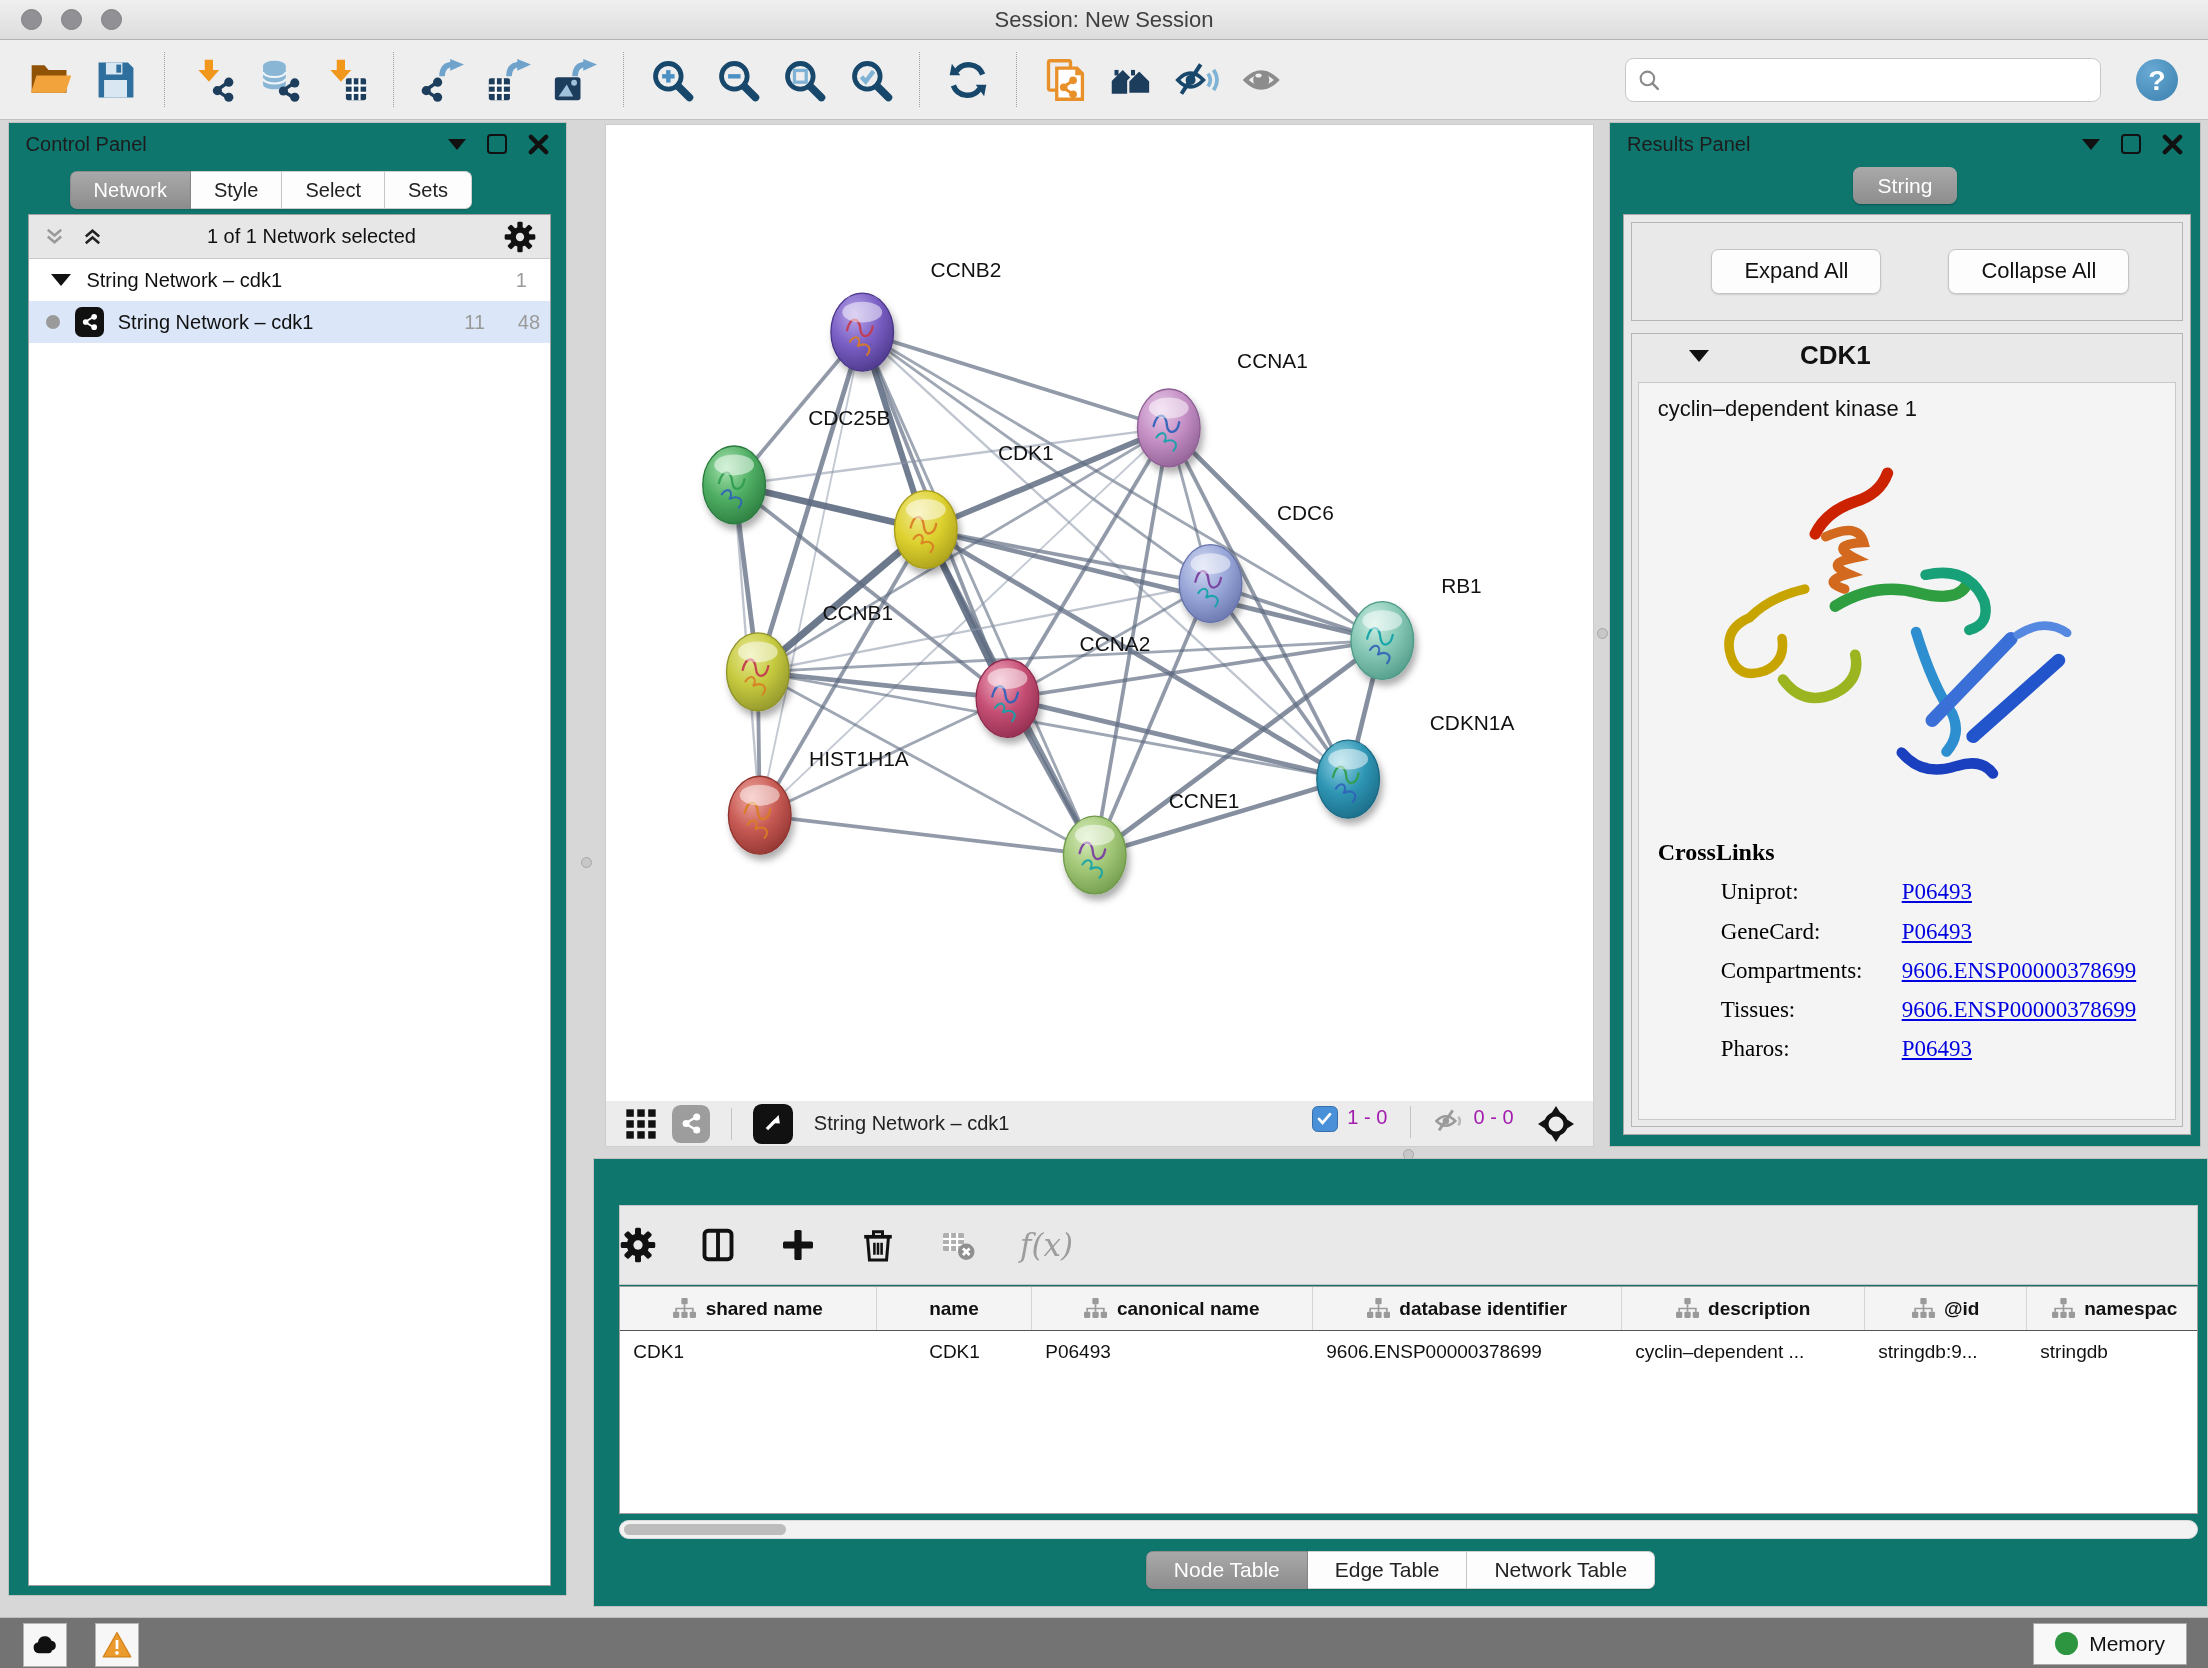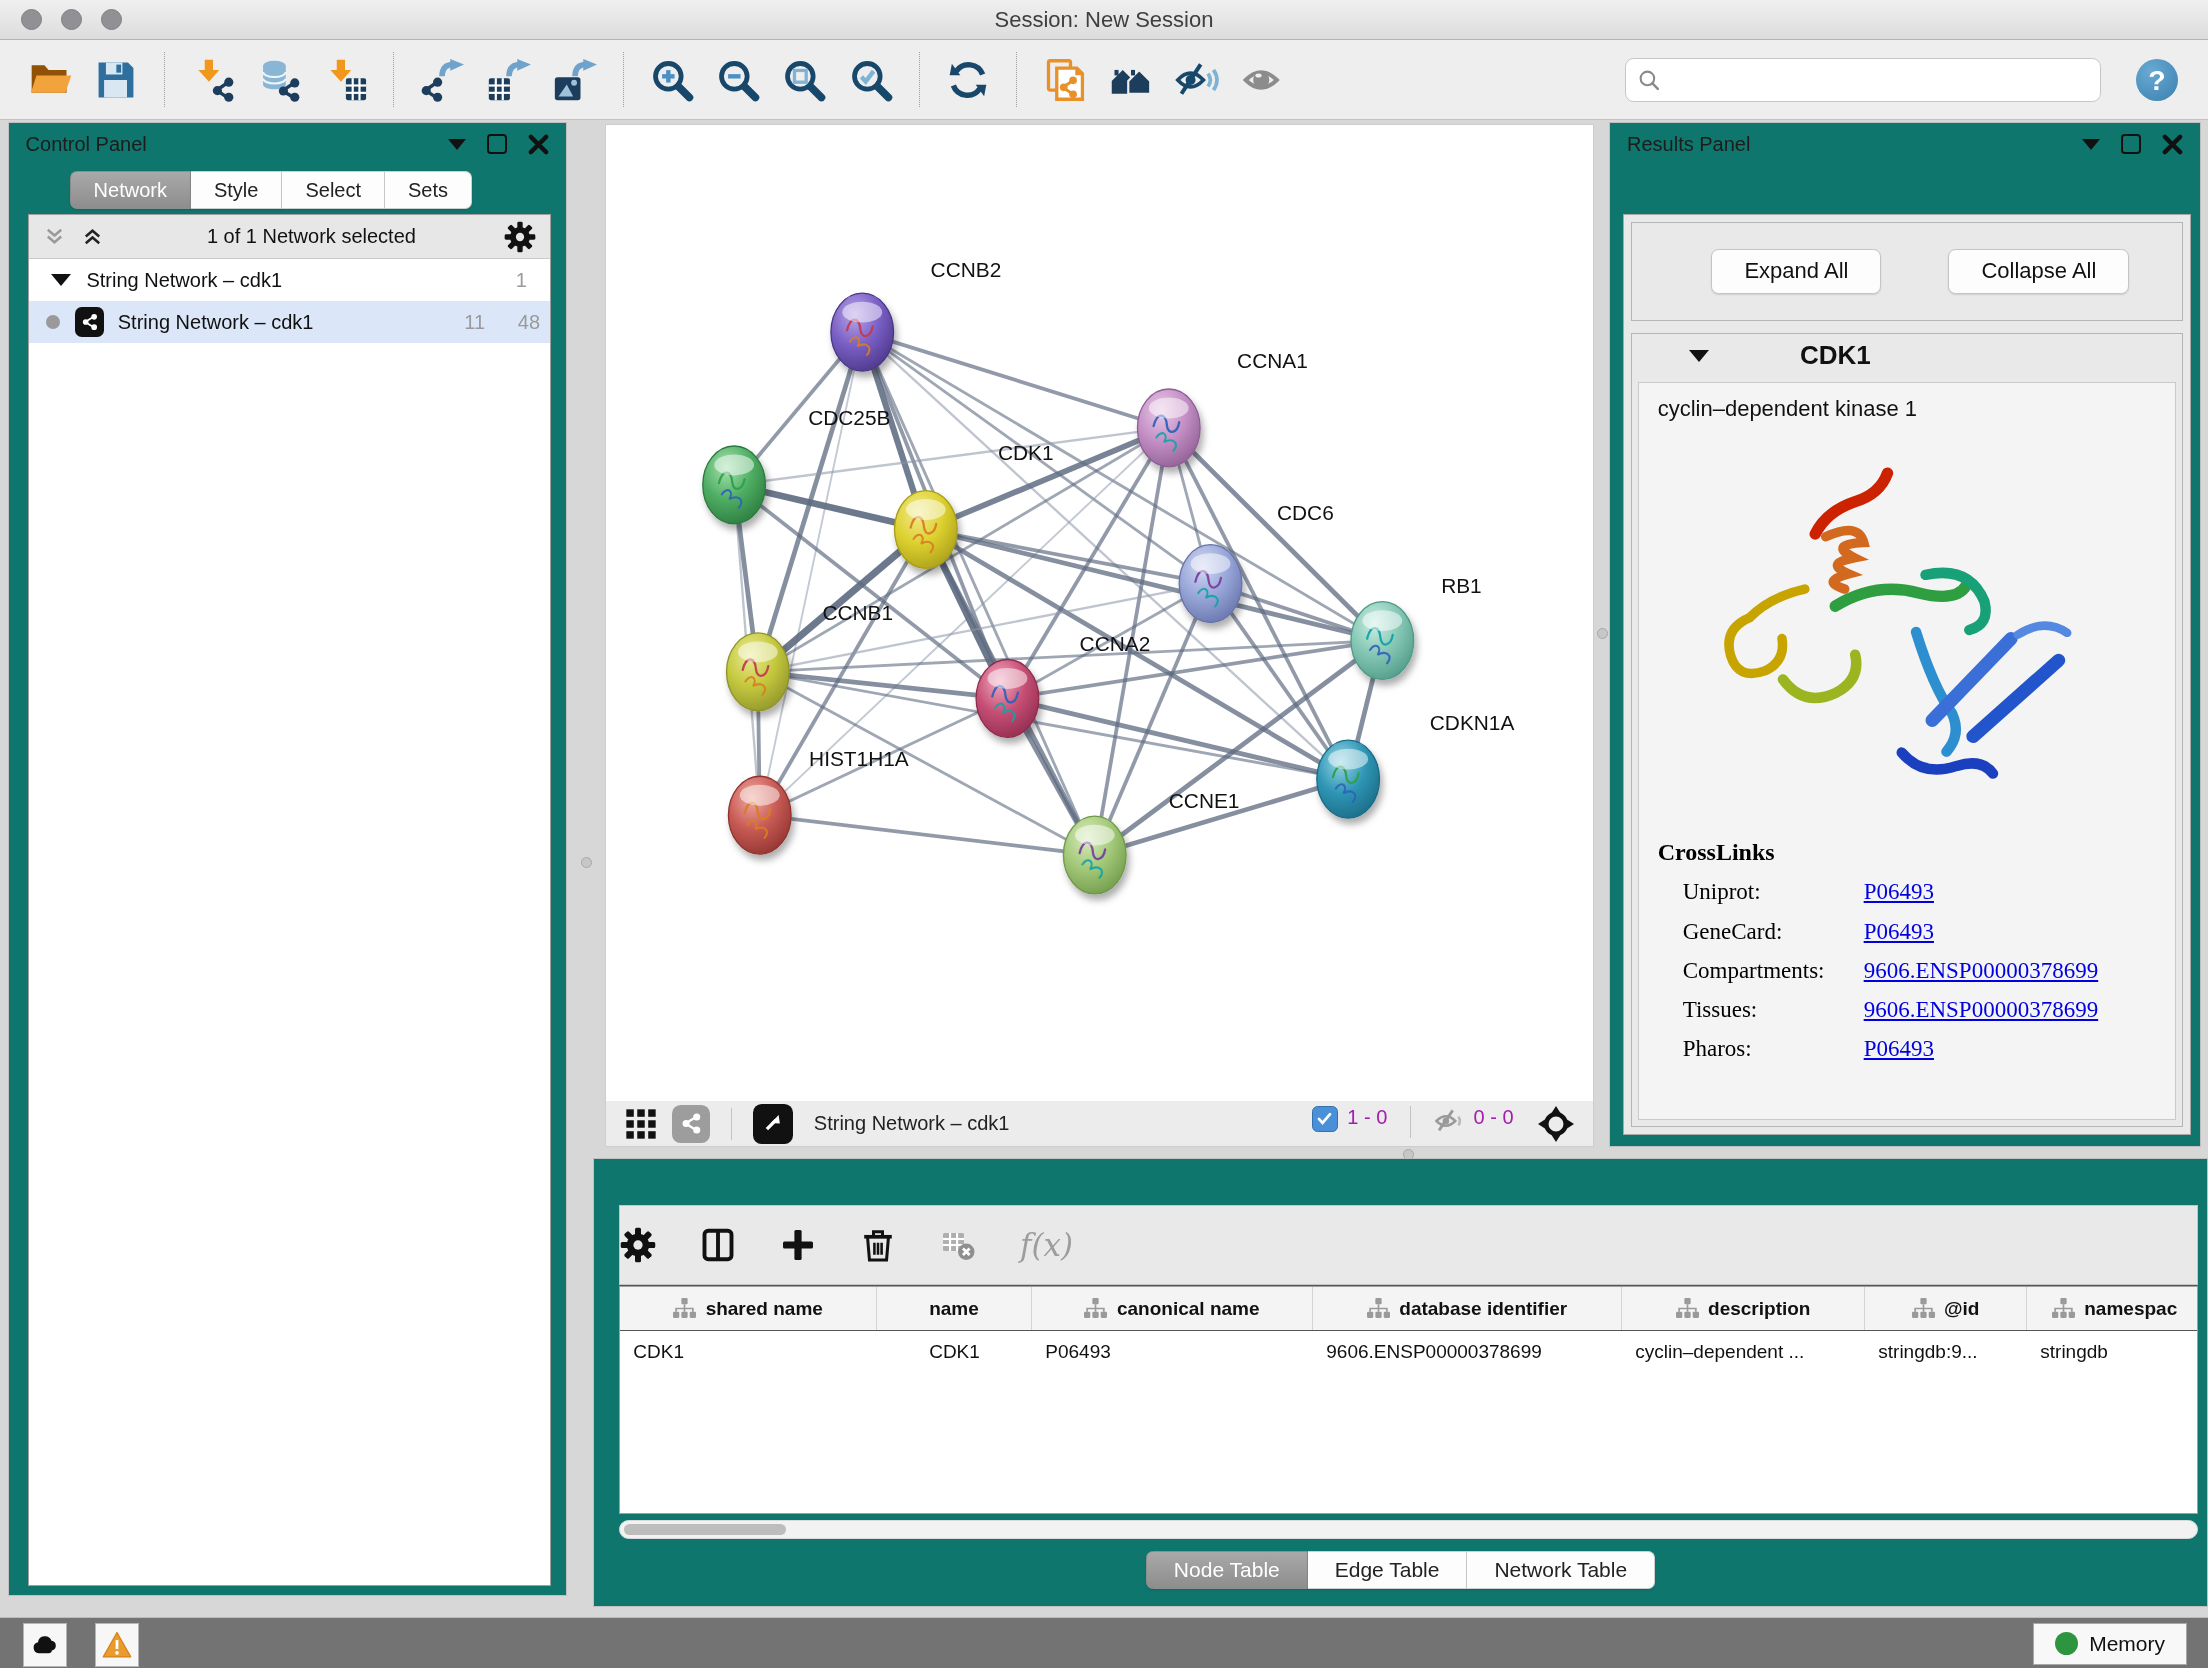--- a/index.html
+++ b/index.html
@@ -89,21 +89,21 @@
   .rp-gene { border:1px solid #b5b5b5; margin-top:5.7px; position:absolute; left:6.7px; right:6.7px; top:112px; bottom:6.7px; }
   .rp-gene-head { height:44px; display:flex; align-items:center; }
   .rp-gene-head .tri-down { margin-left:57px; }
   .gene-symbol { font-size:26px; font-weight:bold; color:#111; margin-left:76px; }
   .rp-gene-body { position:absolute; left:5.7px; right:5.7px; top:48px; bottom:5.7px; background:#f4f4f4; border:1px solid #c9c9c9; padding:13.3px 19px; overflow:hidden; }
   .gene-desc { font-size:22px; color:#111; }
   .protein-img { margin:15px auto 0; display:block; }
   .crosslinks { font-family:"Liberation Serif", serif; margin-top:17px; }
   .cl-title { font-size:24px; font-weight:bold; color:#000; }
   .cl-row { display:flex; margin-top:13.3px; padding-left:25px; font-size:23px; }
-  .cl-l { width:181px; color:#000; }
+  .cl-l { width:181px; color:#000;margin-left:38px; }
   .cl-v { color:#0000e0; text-decoration:underline; cursor:pointer; }
 
   
   #table-panel { left:593px; top:1158px; width:1615px; height:449px; }
   .tp-toolbar { position:absolute; left:25px; top:46px; right:9.5px; height:80px; background:#e9e9e9;
     border:1px solid #c5c5c5; display:flex; align-items:center; gap:44px; }
   .tp-btn { cursor:pointer; display:flex; align-items:center; }
   .tp-btn svg { width:36px; height:36px; }
   .fx { font-family:"DejaVu Serif", serif; font-style:italic; font-size:31px; color:#9d9d9d; }
   .tbl { position:absolute; left:25px; top:127px; right:9.5px; height:228px; background:#fff; border:1px solid #9f9f9f; overflow:hidden; }
@@ -641,20 +641,23 @@
     <span class="panel-title">Results Panel</span>
     <span class="win-controls">
       <span class="wc-min"></span>
       <span class="wc-float"></span>
       <span class="wc-close">
           <svg viewBox="0 0 22 22">
             <path d="M3 3 L19 19 M19 3 L3 19" stroke="#111" stroke-width="4.5" stroke-linecap="round"></path>
           </svg>
         </span>
     </span>
+  </div>
+  <div id="rp-tab">
+    <span class="pill-tab">String</span>
   </div>
   <div class="rp-box">
     <div class="rp-buttons">
       <span class="btn">Expand All</span>
       <span class="btn">Collapse All</span>
     </div>
     <div class="rp-gene">
       <div class="rp-gene-head">
         <span class="tri-down"></span>
         <span class="gene-symbol">CDK1</span>

